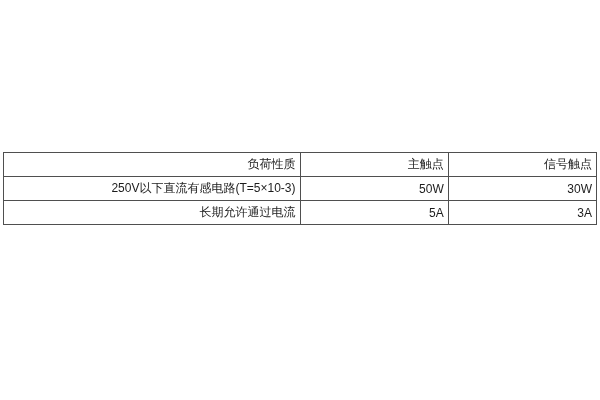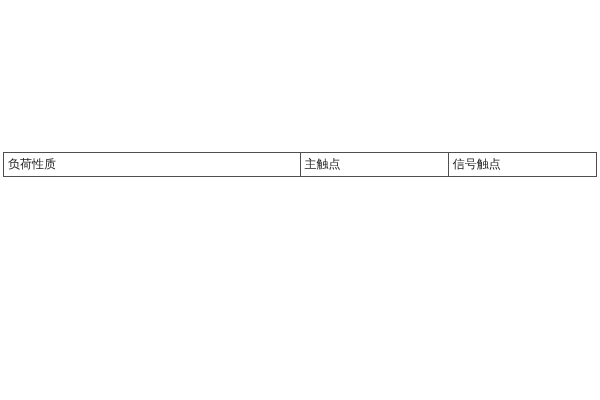--- a/index.html
+++ b/index.html
@@ -18,21 +18,21 @@
     width: 594px;
     border-collapse: collapse;
     table-layout: fixed;
     background: #ffffff;
   }
   .spec-table th,
   .spec-table td {
     border: 1px solid #4f4f4f;
     height: 24px;
     padding: 0 4px;
-    text-align: left;
+    text-align: right;
     vertical-align: middle;
     font-size: 12px;
     font-weight: normal;
     color: #1c1c1c;
     white-space: nowrap;
     overflow: hidden;
   }
   .col-load   { width: 50%; }
   .col-main   { width: 25%; }
   .col-signal { width: 25%; }
@@ -47,14 +47,24 @@
     <col class="col-signal">
   </colgroup>
   <thead>
     <tr>
       <th>负荷性质</th>
       <th>主触点</th>
       <th>信号触点</th>
     </tr>
   </thead>
   <tbody>
+    <tr>
+      <td>250V以下直流有感电路(T=5×10-3)</td>
+      <td>50W</td>
+      <td>30W</td>
+    </tr>
+    <tr>
+      <td>长期允许通过电流</td>
+      <td>5A</td>
+      <td>3A</td>
+    </tr>
   </tbody>
 </table>
 
 </body></html>

